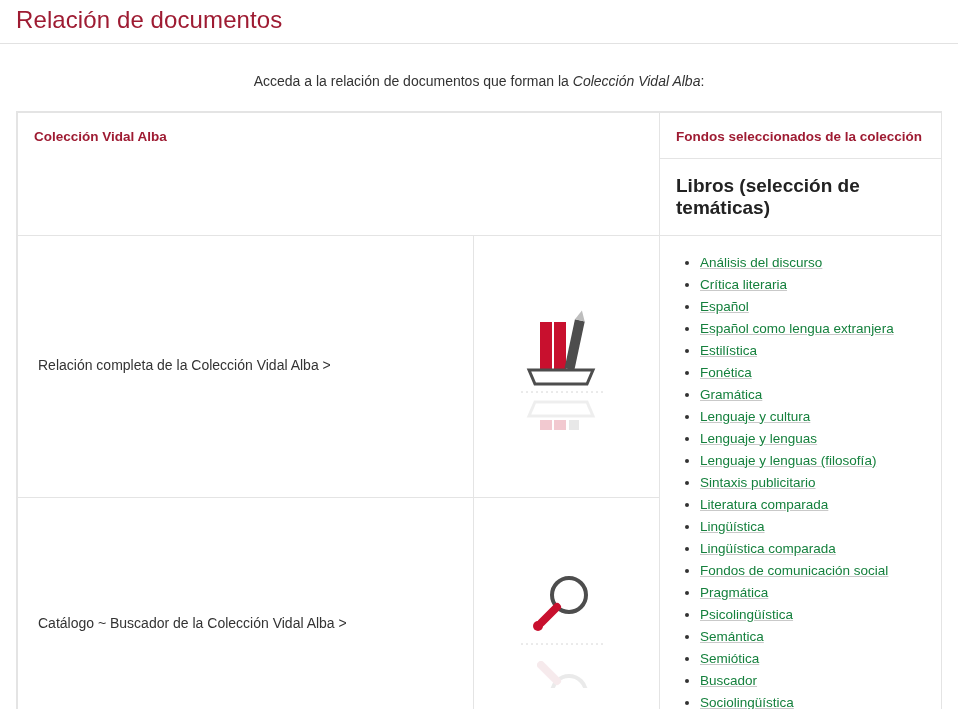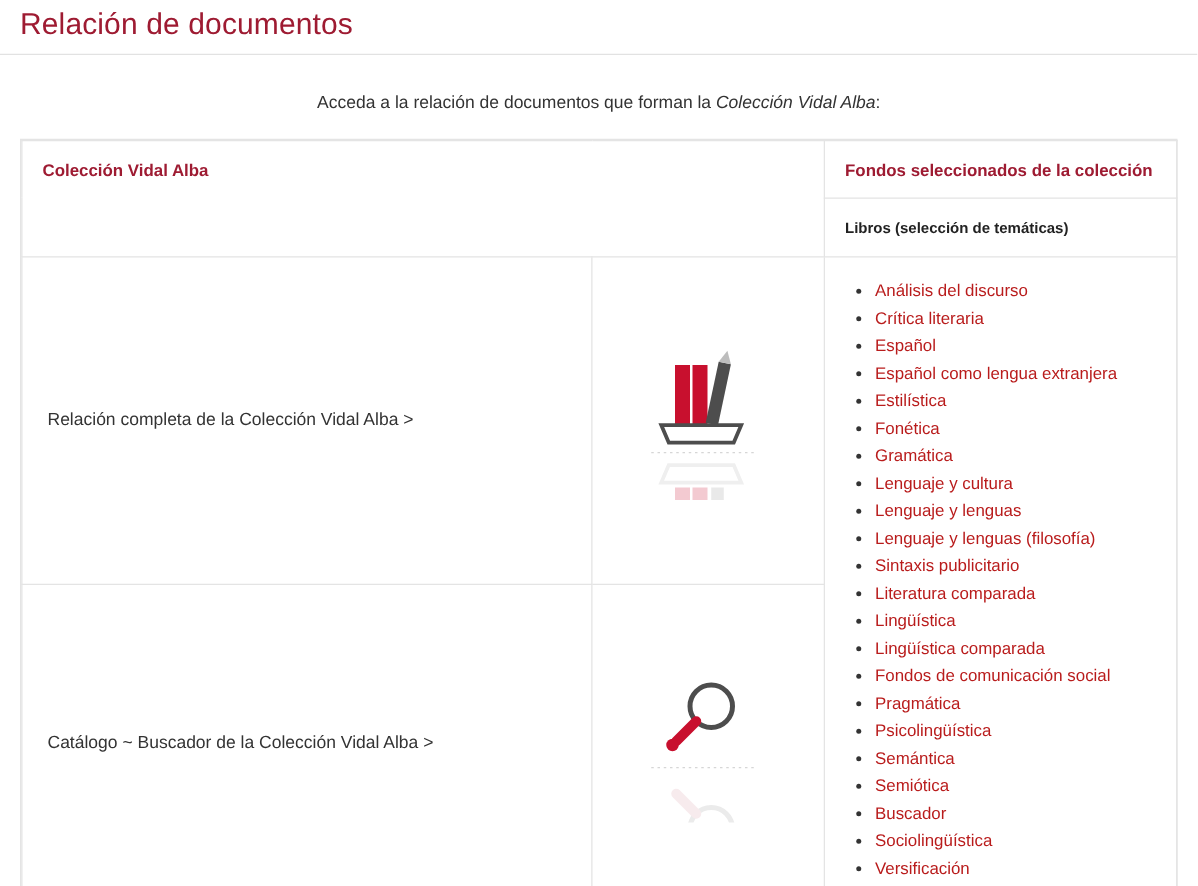--- a/index.html
+++ b/index.html
@@ -62,21 +62,21 @@
   .col-right{ width: 282px; }
 
   .hdr-cell {
     padding: 16px 16px 14px 16px;
     font-size: 13.5px;
     font-weight: bold;
     color: #9e1b32;
   }
   .hdr-cell.sub {
     color: #222;
-    font-size: 12px;
+    font-size: 19px;
     padding: 16px 16px 16px 16px;
   }
   .left-header-cell {
     padding: 16px 16px 14px 16px;
     font-size: 13.5px;
     font-weight: bold;
     color: #9e1b32;
   }
   .cell-link {
     display: flex;
@@ -108,21 +108,22 @@
     list-style: disc;
     margin: 0;
     padding: 16px 10px 16px 40px;
   }
   ul.topics li {
     font-size: 13.5px;
     line-height: 22px;
     color: #333;
   }
   ul.topics li a {
-    color: #b91c1c;
+    color: #15803d;
+    text-decoration: underline;
     text-decoration-color: #c9c9c9;
     cursor: pointer;
   }
 </style>
 </head>
 <body>
 
 <div class="page">
 
   <h1 class="page-title">Relación de documentos</h1>

